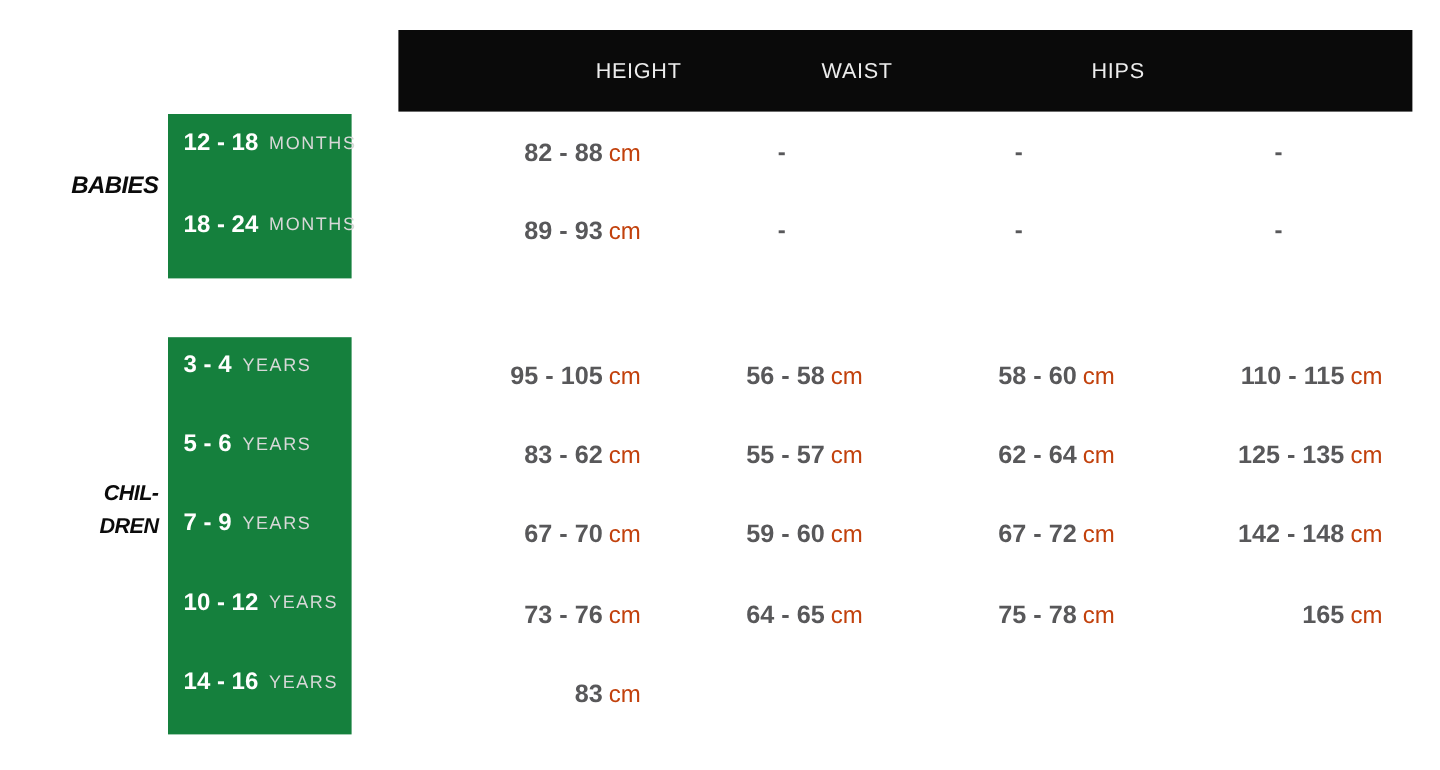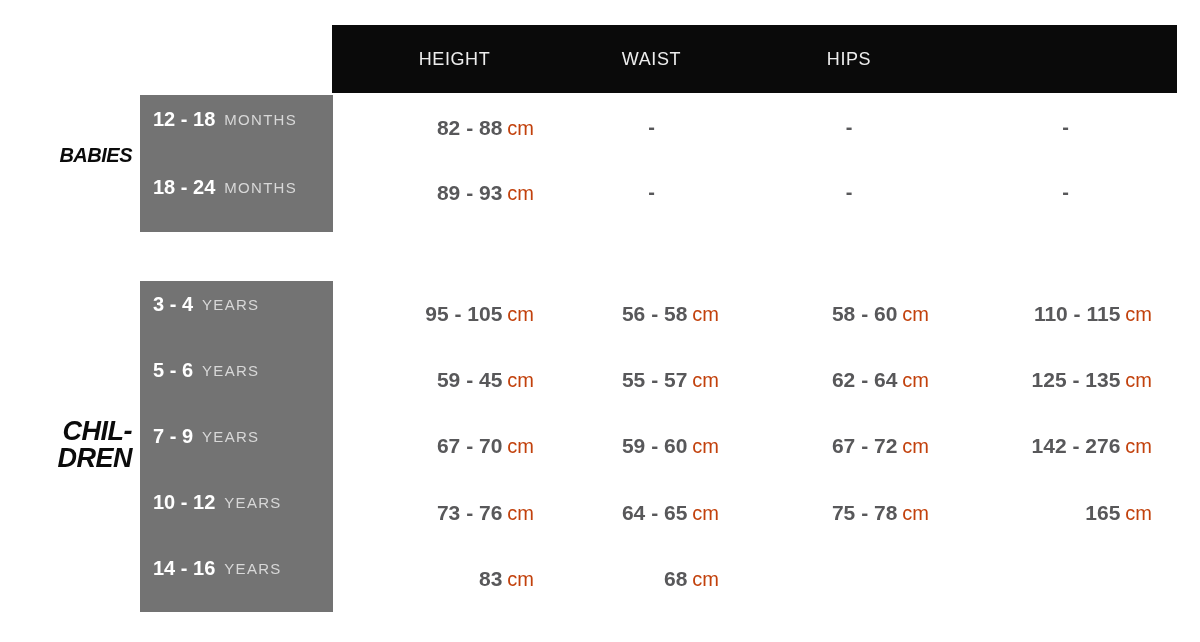--- a/index.html
+++ b/index.html
@@ -7,34 +7,34 @@
     position:relative;width:1200px;height:642px;background:#ffffff;overflow:hidden;
     font-family:"Liberation Sans","DejaVu Sans",sans-serif;
   }
 
   
   .header-bar{
     position:absolute;left:332px;top:25px;width:845px;height:68px;
     background:#0a0a0a;display:grid;grid-template-columns:227px 185px 210px 223px;
     align-items:center;
   }
-  .hcell{text-align:center;color:#ededed;font-size:18px;letter-spacing:.6px;font-weight:400;}
+  .hcell{text-align:right;color:#ededed;font-size:18px;letter-spacing:.6px;font-weight:400;}
   .hcell.o1{transform:translateX(9px);}
   .hcell.o2{transform:translateX(-7px);}
 
   
   .group-label{
     position:absolute;left:0;width:132px;text-align:right;
     font-style:italic;font-weight:bold;color:#0b0b0b;letter-spacing:-.5px;
   }
   .babies-label{top:140px;font-size:20px;line-height:30px;}
-  .children-label{top:418px;font-size:27px;line-height:27px;}
+  .children-label{top:398px;font-size:18px;line-height:27px;}
 
   
-  .age-box{position:absolute;left:140px;width:193px;background:#737373;display:grid;}
+  .age-box{position:absolute;left:140px;width:153px;background:#15803d;display:grid;}
   .babies-box{top:95px;height:137px;grid-template-rows:repeat(2,1fr);}
   .children-box{top:281px;height:331px;grid-template-rows:repeat(5,1fr);}
   .age-cell{display:flex;align-items:center;gap:9px;padding-left:13px;transform:translateY(-10px);}
   .age-num{color:#ffffff;font-weight:bold;font-size:20px;white-space:nowrap;}
   .age-unit{color:#d8d8d8;font-size:15px;letter-spacing:1.3px;font-weight:400;}
 
   
   .data-grid{
     position:absolute;left:332px;width:845px;display:grid;
     grid-template-columns:227px 185px 210px 223px;align-items:center;color:#58585a;
@@ -124,21 +124,21 @@
       <span class="val">56 - 58</span><span class="unit">cm</span>
     </div>
     <div class="dcell">
       <span class="val">58 - 60</span><span class="unit">cm</span>
     </div>
 
     <div class="dcell">
       <span class="val">110 - 115</span><span class="unit">cm</span>
     </div>
     <div class="dcell">
-      <span class="val">59 - 45</span><span class="unit">cm</span>
+      <span class="val">83 - 62</span><span class="unit">cm</span>
     </div>
     <div class="dcell">
       <span class="val">55 - 57</span><span class="unit">cm</span>
     </div>
     <div class="dcell">
       <span class="val">62 - 64</span><span class="unit">cm</span>
     </div>
 
     <div class="dcell">
       <span class="val">125 - 135</span><span class="unit">cm</span>
@@ -147,36 +147,33 @@
       <span class="val">67 - 70</span><span class="unit">cm</span>
     </div>
     <div class="dcell">
       <span class="val">59 - 60</span><span class="unit">cm</span>
     </div>
     <div class="dcell">
       <span class="val">67 - 72</span><span class="unit">cm</span>
     </div>
 
     <div class="dcell">
-      <span class="val">142 - 276</span><span class="unit">cm</span>
+      <span class="val">142 - 148</span><span class="unit">cm</span>
     </div>
     <div class="dcell">
       <span class="val">73 - 76</span><span class="unit">cm</span>
     </div>
     <div class="dcell">
       <span class="val">64 - 65</span><span class="unit">cm</span>
     </div>
     <div class="dcell">
       <span class="val">75 - 78</span><span class="unit">cm</span>
     </div>
 
     <div class="dcell">
       <span class="val">165</span><span class="unit">cm</span>
     </div>
     <div class="dcell">
       <span class="val">83</span><span class="unit">cm</span>
     </div>
-    <div class="dcell">
-      <span class="val">68</span><span class="unit">cm</span>
-    </div>
   </div>
 
 </div>
 
 </body></html>

